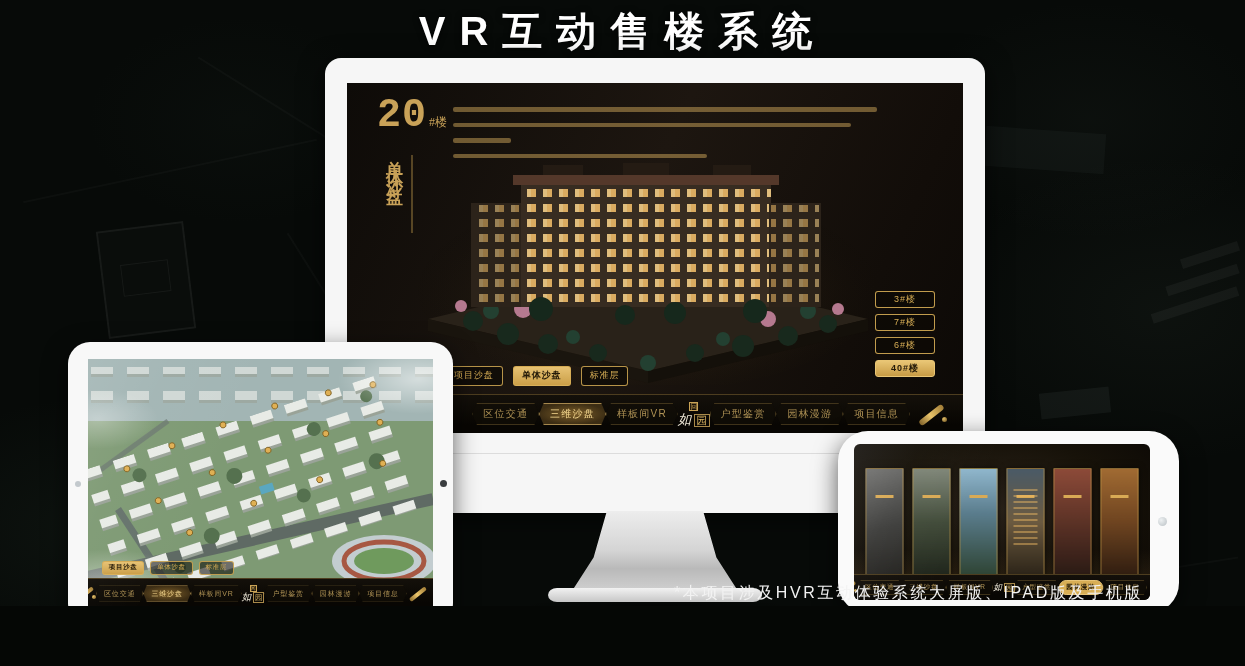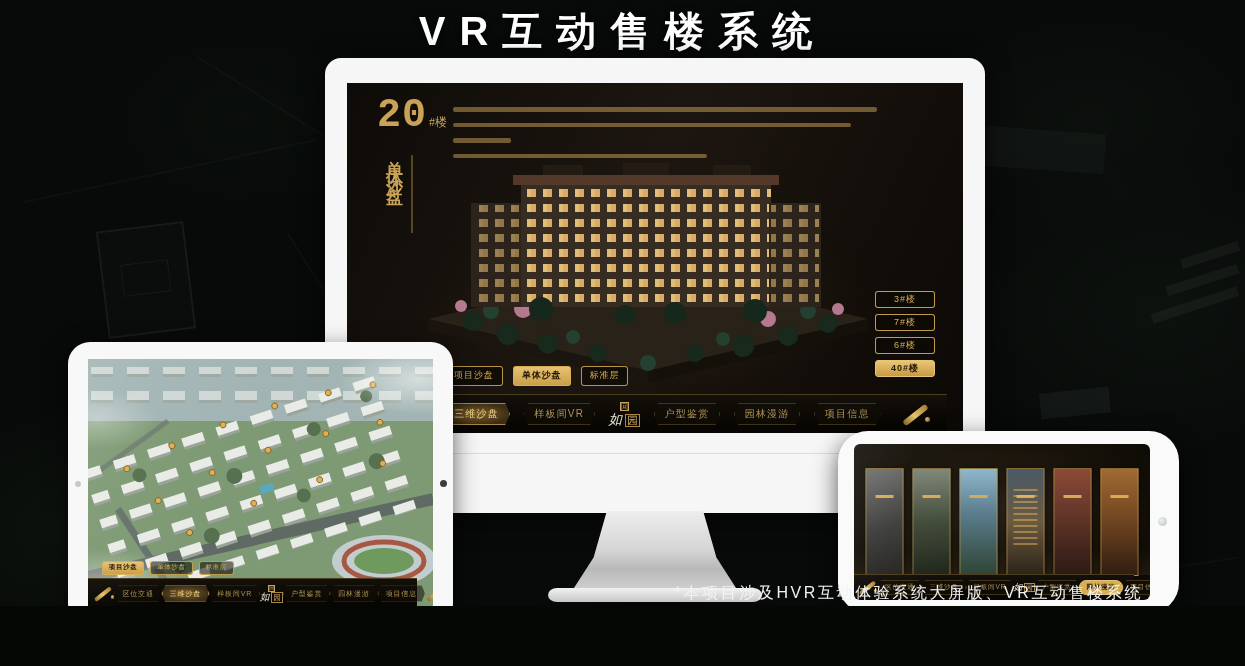--- a/index.html
+++ b/index.html
@@ -27,22 +27,22 @@
   .bb3{left:1150px;top:300px;width:90px;height:10px;transform:rotate(-18deg);}
   .bb4{left:1040px;top:390px;width:70px;height:26px;transform:rotate(-6deg);background:rgba(190,205,200,.06);}
   .bb5{left:985px;top:130px;width:120px;height:40px;background:rgba(170,190,180,.045);transform:rotate(4deg);}
 
   
   .title{position:absolute;top:4px;left:0;right:0;text-align:center;color:#ffffff;
     font-size:40px;font-weight:bold;letter-spacing:14px;text-shadow:0 0 6px rgba(0,0,0,.8);}
   .footnote{position:absolute;right:102px;bottom:2px;color:#f2f2f2;font-size:16px;letter-spacing:2.6px;}
 
   
-  .gnav{position:absolute;left:0;right:16px;bottom:0;display:flex;align-items:center;
-    justify-content:space-between;background:linear-gradient(180deg,#14100a,#080603 80%);
+  .gnav{position:absolute;left:0;right:0;bottom:0;display:flex;align-items:center;
+    justify-content:flex-end;background:linear-gradient(180deg,#14100a,#080603 80%);
     border-top:1px solid rgba(205,165,85,.35);}
   .gnav-item{color:#b09355;letter-spacing:.12em;white-space:nowrap;
     padding:.3em 1em;background:rgba(18,14,8,.55);border:1px solid rgba(190,155,80,.28);
     clip-path:polygon(7% 0,93% 0,100% 50%,93% 100%,7% 100%,0 50%);}
   .gnav-item.active{background:radial-gradient(ellipse at center,#7d5f2a 0%,#3c2d14 75%);
     color:#f5d88f;border-color:rgba(235,195,115,.6);}
   .gnav-item.active-solid{background:#d8ae55;color:#241a08;clip-path:none;border-radius:1.1em;
     border-color:#e7c478;font-weight:bold;}
   .logo{display:flex;flex-direction:column;align-items:center;line-height:1;}
   .logo-seal{width:.95em;height:.95em;border:1px solid #caa456;color:#caa456;
@@ -386,14 +386,14 @@
         </div>
         <div class="gnav-item">户型鉴赏</div>
         <div class="gnav-item active-solid">园林漫游</div>
         <div class="gnav-item">项目信息</div>
 
       </div>
       <div class="glare"></div>
     </div>
   </div>
 
-  <div class="footnote">*本项目涉及HVR互动体验系统大屏版、VR互动售楼系统</div>
+  <div class="footnote">*本项目涉及HVR互动体验系统大屏版、IPAD版及手机版</div>
 </div>
 
 </body></html>

